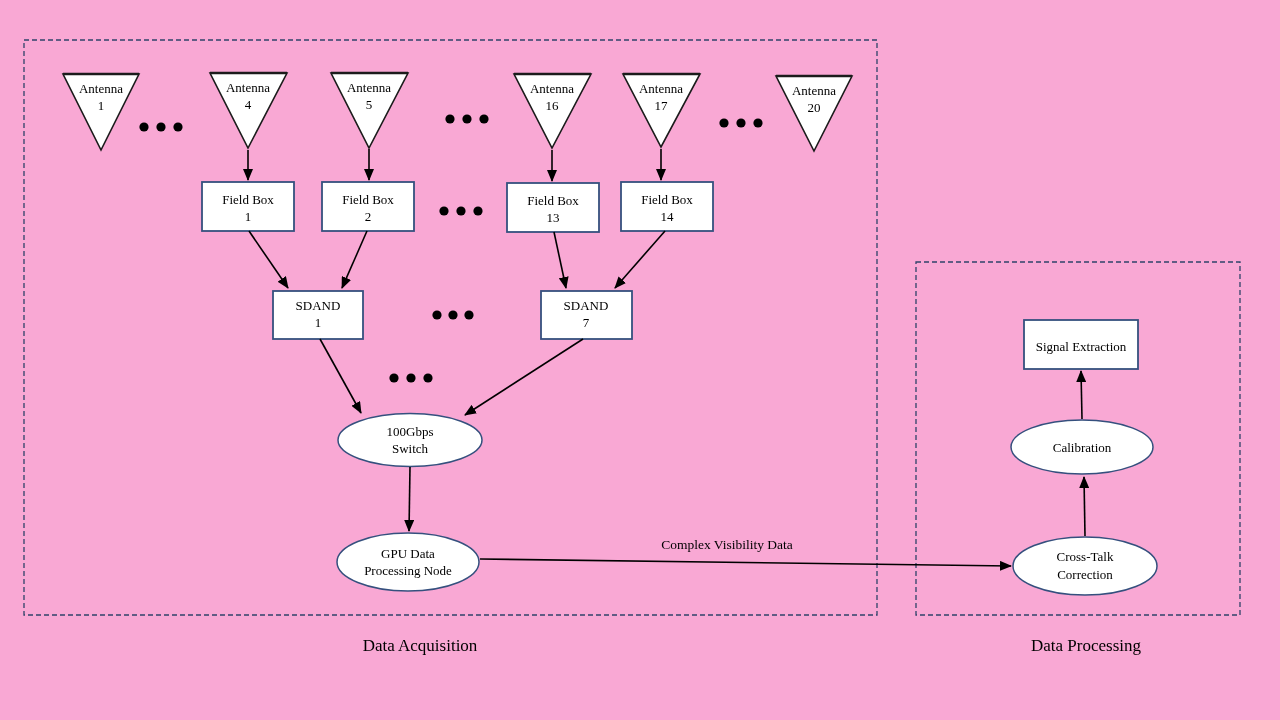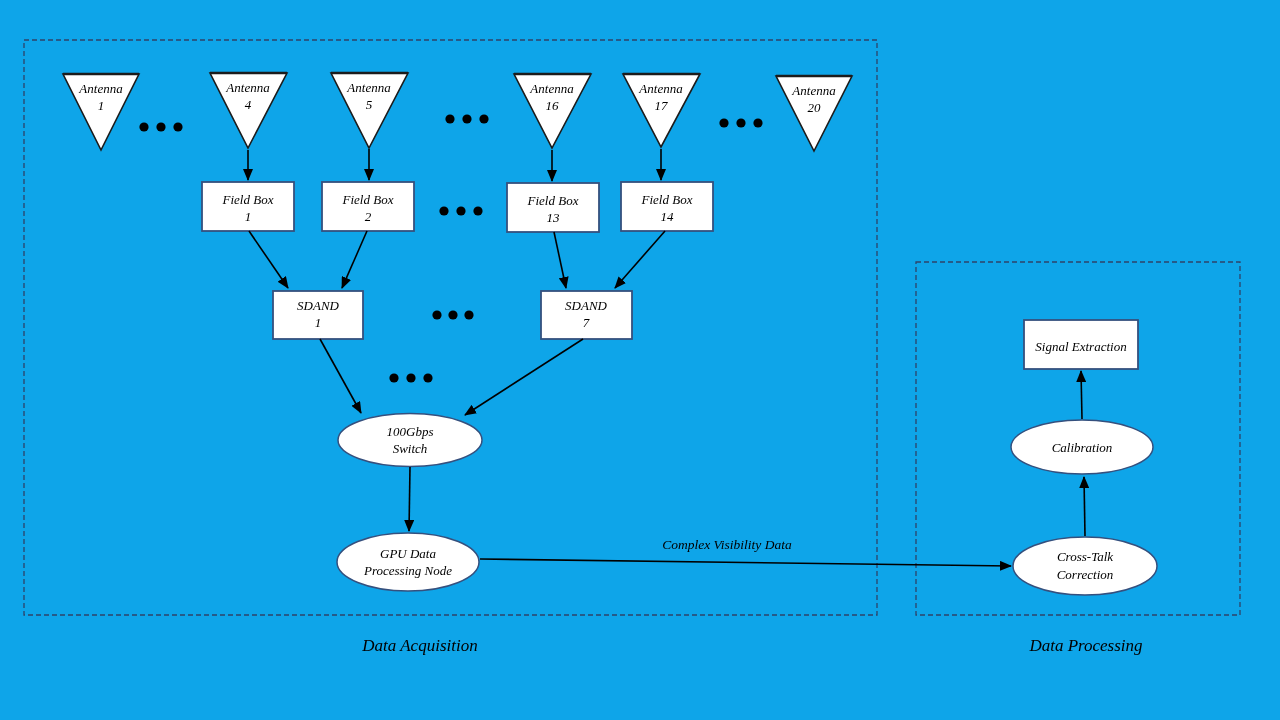--- a/index.html
+++ b/index.html
@@ -1,23 +1,22 @@
 <!DOCTYPE html>
 <html><head>
 <meta charset="utf-8">
 <style>
   html, body { margin: 0; padding: 0; background: #ffffff; }
   .canvas {
     position: relative;
     width: 1280px;
     height: 720px;
-    background: #0ea5e9;
+    background: #f9a8d4;
     font-family: "Liberation Serif", serif;
     overflow: hidden;
-    font-style: italic;
   }
   svg { position: absolute; top: 0; left: 0; }
   .container-box { fill: none; stroke: #2f4369; stroke-width: 1.3; stroke-dasharray: 5 3; }
   .node-rect    { fill: #ffffff; stroke: #35507e; stroke-width: 1.8; }
   .node-ellipse { fill: #ffffff; stroke: #35507e; stroke-width: 1.5; }
   .antenna      { fill: #ffffff; stroke: #1c1c1c; stroke-width: 1.6; stroke-linejoin: miter; }
   .antenna-top  { stroke: #1c1c1c; stroke-width: 2.6; }
   .edge         { stroke: #000000; stroke-width: 1.6; fill: none; }
   .dot          { fill: #000000; }
   text {

